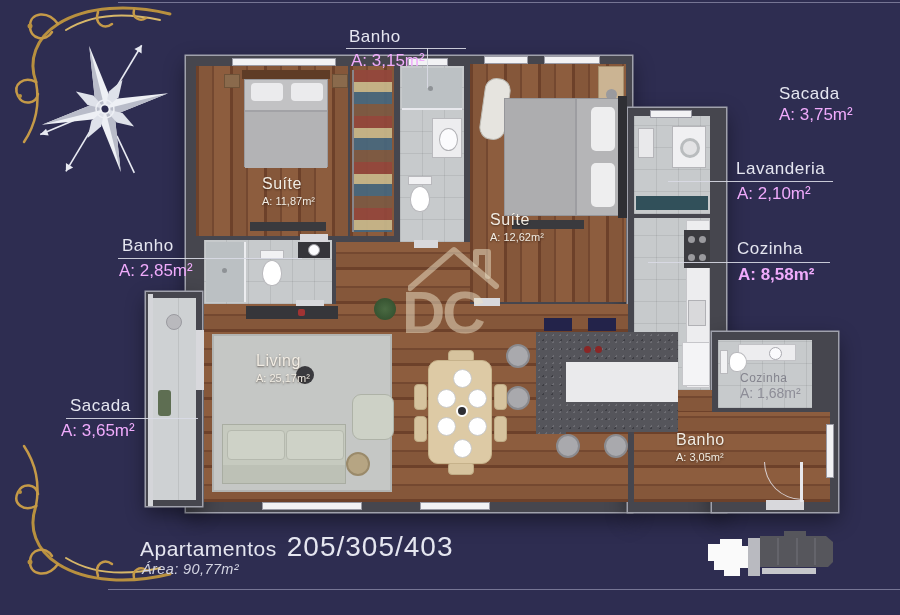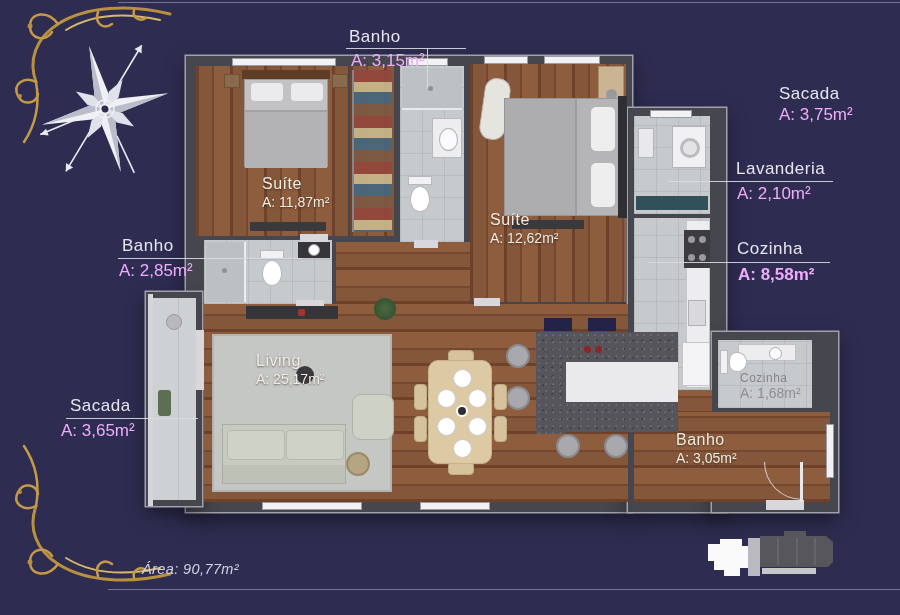--- a/index.html
+++ b/index.html
@@ -22,21 +22,21 @@
   .gap{background:#d8d8dc;}
   .granite{background-color:var(--granite,#55555b);
     background-image:radial-gradient(#6c6c72 1px,transparent 1px),radial-gradient(#3e3e44 1px,transparent 1px);
     background-size:7px 7px,9px 9px;background-position:0 0,3px 4px;}
   .furn{box-sizing:border-box;}
   
   .lbl-name{font-size:17px;letter-spacing:.5px;color:var(--text,#e5e6f0);line-height:1.05;}
   .lbl-area{font-size:17px;color:#f0abfc;line-height:1.1;}
   .in .lbl-name,.in .lbl-area{color:#f2ede4;text-shadow:0 1px 2px rgba(30,15,5,.55);}
   .in .lbl-name{font-size:16px;}
-  .in .lbl-area{font-size:14px;}
+  .in .lbl-area{font-size:11px;}
   .tiny .lbl-name{font-size:12px;color:#84848e;text-shadow:none;}
   .tiny .lbl-area{font-size:14px;color:#8d8d97;text-shadow:none;}
   .lead{background:#d9dae6;opacity:.9;}
   .frame-line{background:rgba(190,190,215,.5);}
   .circ{border-radius:50%;}
   .footer-row{display:flex;align-items:baseline;gap:10px;}
   .footer-title{font-size:21px;letter-spacing:.5px;}
   .footer-units{font-size:28px;letter-spacing:1px;}
   .footer-area{font-size:14.5px;color:#d3d4e2;letter-spacing:.4px;}
   .wm-dc{font-size:60px;font-weight:bold;letter-spacing:-3px;color:rgba(236,226,200,.5);}
@@ -253,20 +253,27 @@
   <div class="abs furn" style="left:738px;top:344px;width:58px;height:17px;background:#ededef;border:1px solid #c2c2c6;">
     <div class="abs circ" style="left:30px;top:2px;width:13px;height:13px;background:#fbfbfd;border:1px solid #aaaab0;box-sizing:border-box;"></div>
   </div>
   <div class="abs furn" style="left:720px;top:350px;width:8px;height:24px;background:#f1f1f3;border:1px solid #b9b9bd;"></div>
   <div class="abs furn" style="left:729px;top:352px;width:18px;height:20px;background:#ffffff;border:1px solid #b9b9bd;border-radius:40% 50% 50% 40%;"></div>
 
   <div class="abs gap" style="left:766px;top:500px;width:38px;height:10px;"></div>
   <div class="abs" style="left:764px;top:462px;width:38px;height:38px;border-left:1.5px solid rgba(232,232,240,.85);border-bottom:1.5px solid rgba(232,232,240,.85);border-radius:0 0 0 100%;box-sizing:border-box;"></div>
   <div class="abs" style="left:800px;top:462px;width:2.5px;height:40px;background:#e8e8ec;"></div>
 
+  <div class="abs" style="left:394px;top:244px;width:124px;height:112px;">
+    <svg style="position:absolute;left:14px;top:0;width:96px;height:48px;" viewBox="0 0 96 48" fill="none">
+      <path d="M2,44 L46,6 L88,42" stroke="rgba(236,226,200,.5)" stroke-width="6" stroke-linecap="round" stroke-linejoin="round"></path>
+      <path d="M68,20 L68,8 L80,8 L80,32" stroke="rgba(236,226,200,.5)" stroke-width="6" stroke-linecap="round" stroke-linejoin="round"></path>
+    </svg>
+    <span class="abs wm-dc" style="left:8px;top:34px;">DC</span>
+  </div>
 
   <div class="abs" style="left:349px;top:28px;">
     <div class="lbl-name">Banho</div>
   </div>
   <div class="abs lead" style="left:346px;top:48px;width:120px;height:1.3px;"></div>
   <div class="abs lead" style="left:427px;top:48px;width:1.3px;height:40px;"></div>
   <div class="abs lbl-area" style="left:351px;top:52px;">A: 3,15m²</div>
 
   <div class="abs" style="left:779px;top:85px;">
     <div class="lbl-name">Sacada</div>
@@ -303,20 +310,24 @@
   </div>
   <div class="abs in" style="left:676px;top:432px;">
     <div class="lbl-name">Banho</div>
     <div class="lbl-area" style="margin-top:2px;">A: 3,05m²</div>
   </div>
   <div class="abs tiny" style="left:740px;top:372px;">
     <div class="lbl-name">Cozinha</div>
     <div class="lbl-area" style="margin-top:1px;">A: 1,68m²</div>
   </div>
 
+  <div class="abs footer-row" style="left:140px;top:531px;">
+    <span class="footer-title">Apartamentos</span>
+    <span class="footer-units">205/305/403</span>
+  </div>
   <div class="abs footer-area" style="left:142px;top:561px;font-style:italic;">Área: 90,77m²</div>
 
   <svg class="abs" style="left:700px;top:528px;width:144px;height:58px;" viewBox="0 0 144 58">
     <path d="M8,16 h12 v-5 h22 v7 h6 v22 h-8 v8 h-16 v-6 h-10 v-9 h-6 z" fill="#fafafa"></path>
     <rect x="48" y="10" width="12" height="38" fill="#b9bac0"></rect>
     <path d="M60,8 h66 l7,6 v20 l-5,5 h-68 z" fill="#56565c"></path>
     <rect x="84" y="3" width="22" height="6" fill="#56565c"></rect>
     <g stroke="#6a6a70" stroke-width="1.5">
       <line x1="78" y1="10" x2="78" y2="37"></line>
       <line x1="97" y1="10" x2="97" y2="37"></line>

